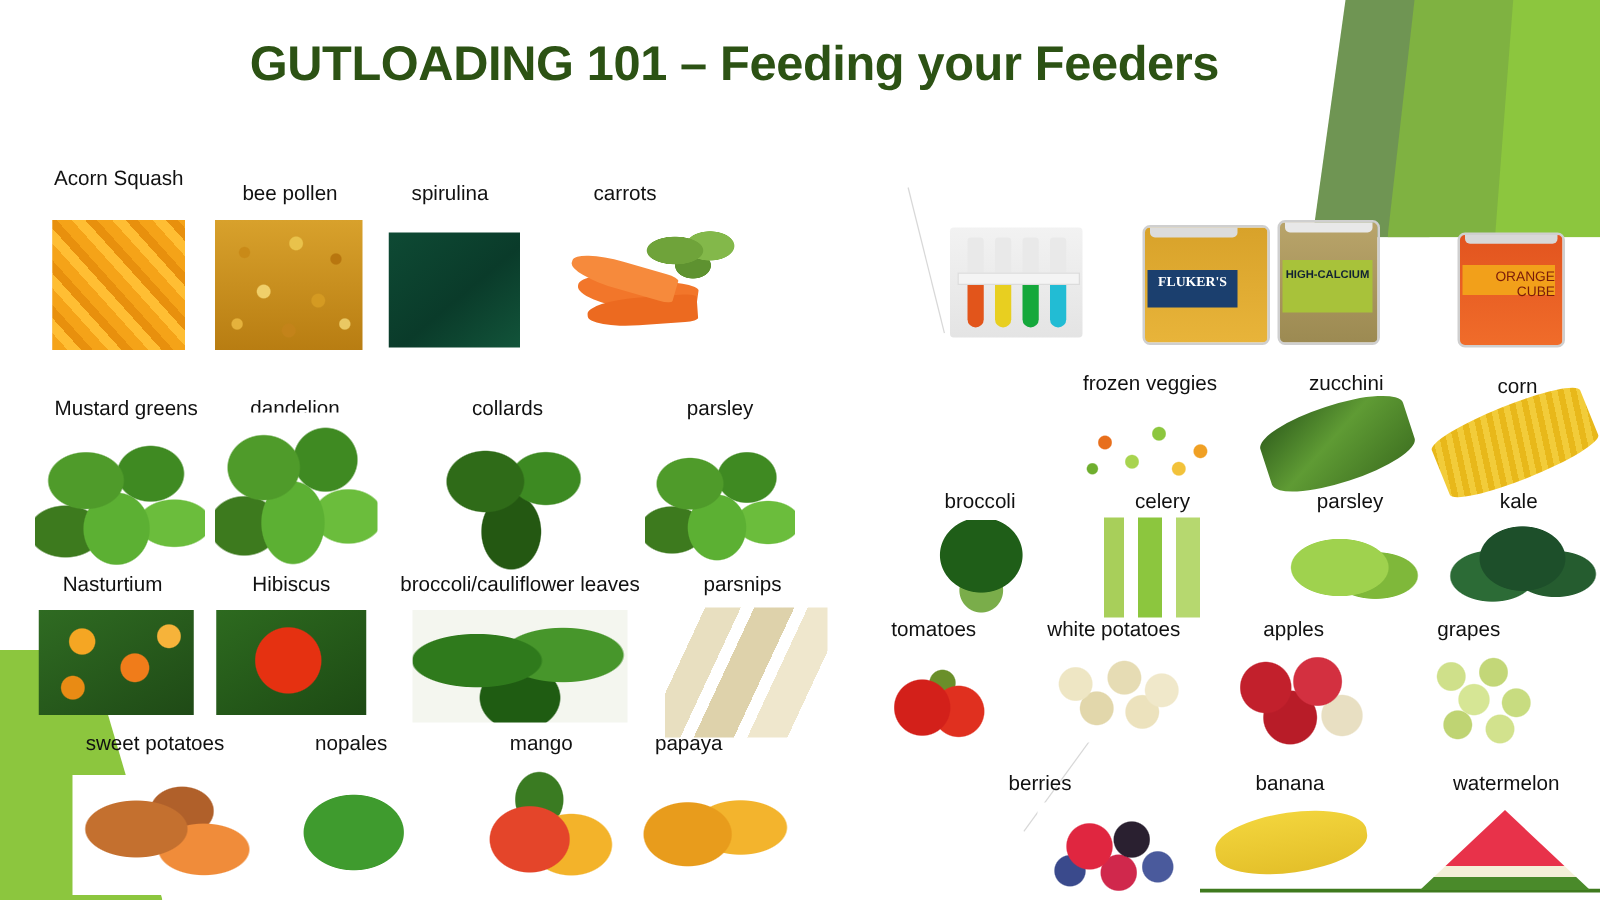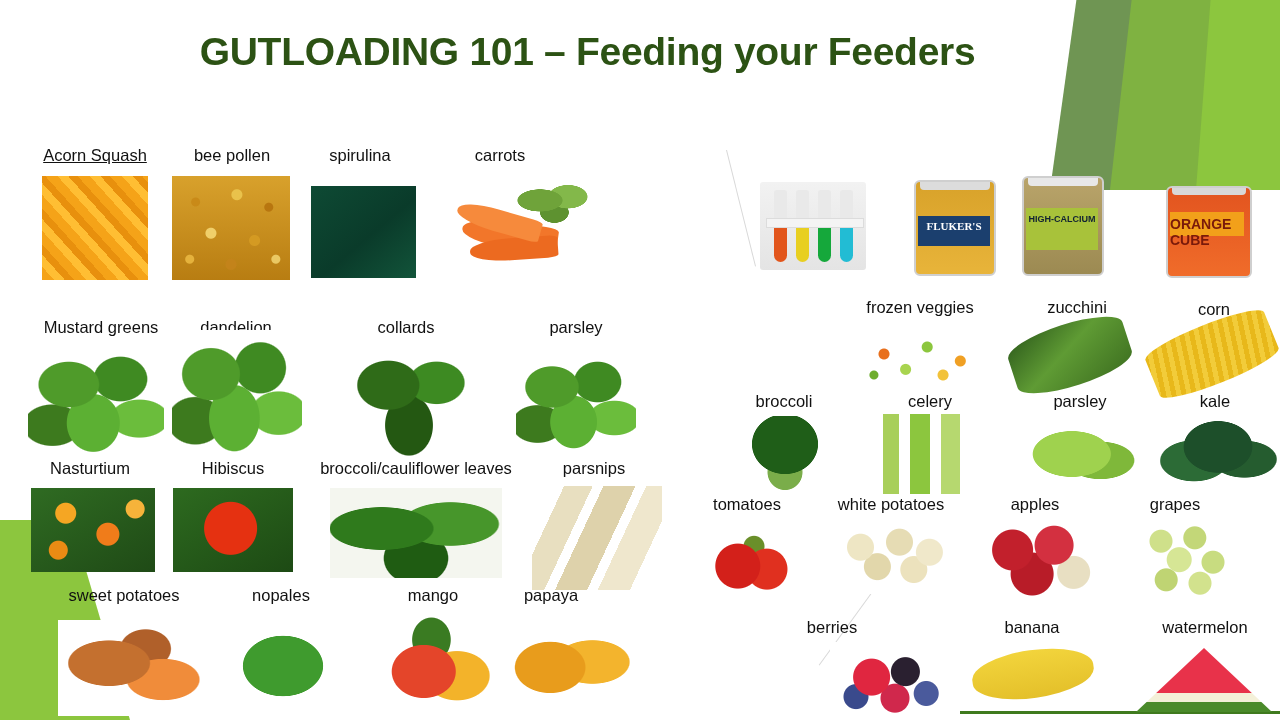--- a/index.html
+++ b/index.html
@@ -174,21 +174,21 @@
   <div class="wedge w1"></div>
   <div class="wedge w2"></div>
   <div class="wedge w3"></div>
   <div class="w-bl"></div>
   <div class="hairline"></div>
   <div class="diag diag-a"></div>
   <div class="diag diag-b"></div>
 
   <div class="title">GUTLOADING 101 – Feeding your Feeders</div>
 
-  <div class="lbl" style="left:95px;top:146px;text-decoration:underline;">Acorn Squash</div>
+  <div class="lbl" style="left:95px;top:134px;">Acorn Squash</div>
   <div class="pic squash" style="left:42px;top:176px;width:106px;height:104px;"></div>
 
   <div class="lbl" style="left:232px;top:146px;">bee pollen</div>
   <div class="pic pollen" style="left:172px;top:176px;width:118px;height:104px;"></div>
 
   <div class="lbl" style="left:360px;top:146px;">spirulina</div>
   <div class="pic spirulina" style="left:311px;top:186px;width:105px;height:92px;"></div>
 
   <div class="lbl" style="left:500px;top:146px;">carrots</div>
   <div class="pic carrot-bed" style="left:442px;top:178px;width:160px;height:102px;">
@@ -238,36 +238,36 @@
   <div class="pic papaya" style="left:500px;top:608px;width:132px;height:108px;"></div>
 
   <div class="pic tubes" style="left:760px;top:182px;width:106px;height:88px;">
     <div style="position:absolute;left:14px;top:8px;width:13px;height:72px;background:linear-gradient(#e9e9e9 0 40%,#e2551b 40% 100%);border-radius:3px 3px 7px 7px;"></div>
     <div style="position:absolute;left:36px;top:8px;width:13px;height:72px;background:linear-gradient(#e9e9e9 0 40%,#e8cf20 40% 100%);border-radius:3px 3px 7px 7px;"></div>
     <div style="position:absolute;left:58px;top:8px;width:13px;height:72px;background:linear-gradient(#e9e9e9 0 40%,#15a83b 40% 100%);border-radius:3px 3px 7px 7px;"></div>
     <div style="position:absolute;left:80px;top:8px;width:13px;height:72px;background:linear-gradient(#e9e9e9 0 40%,#22bcd4 40% 100%);border-radius:3px 3px 7px 7px;"></div>
     <div style="position:absolute;left:6px;top:36px;width:96px;height:8px;background:#f4f4f4;border:1px solid #dcdcdc;"></div>
   </div>
 
-  <div class="pic jar1" style="left:914px;top:180px;width:78px;height:92px;">
+  <div class="pic jar1" style="left:914px;top:180px;width:78px;height:92px;padding-left:20px;">
     <div style="position:absolute;left:4px;top:-6px;width:70px;height:14px;background:#dcdcdc;border-radius:4px;"></div>
     <div style="position:absolute;left:2px;top:34px;width:72px;height:30px;background:#1b3f6e;"></div>
     <div style="position:absolute;left:2px;top:38px;width:72px;text-align:center;font-size:11px;font-weight:bold;color:#fff;font-family:'Liberation Serif',serif;">FLUKER'S</div>
   </div>
 
   <div class="pic jar2" style="left:1022px;top:176px;width:78px;height:96px;">
     <div style="position:absolute;left:4px;top:-6px;width:70px;height:14px;background:#e8e8e8;border-radius:4px;"></div>
     <div style="position:absolute;left:2px;top:30px;width:72px;height:42px;background:#a8c23a;"></div>
     <div style="position:absolute;left:2px;top:36px;width:72px;text-align:center;font-size:9px;font-weight:bold;color:#123;">HIGH-CALCIUM</div>
   </div>
 
   <div class="pic jar3" style="left:1166px;top:186px;width:82px;height:88px;">
     <div style="position:absolute;left:4px;top:-6px;width:74px;height:13px;background:#d8d8d8;border-radius:4px;"></div>
     <div style="position:absolute;left:2px;top:24px;width:74px;height:24px;background:#f2a01a;"></div>
-    <div style="position:absolute;left:2px;top:28px;width:74px;text-align:left;font-size:14px;font-weight:bold;color:#7a1a0a;">ORANGE CUBE</div>
+    <div style="position:absolute;left:2px;top:28px;width:74px;text-align:right;font-size:11px;font-weight:normal;color:#7a1a0a;">ORANGE CUBE</div>
   </div>
 
   <div class="lbl" style="left:920px;top:298px;">frozen veggies</div>
   <div class="pic frozen" style="left:848px;top:326px;width:144px;height:70px;"></div>
 
   <div class="lbl" style="left:1077px;top:298px;">zucchini</div>
   <div class="pic zucchini" style="left:1010px;top:324px;width:120px;height:62px;"></div>
 
   <div class="lbl" style="left:1214px;top:300px;">corn</div>
   <div class="pic corn" style="left:1148px;top:324px;width:128px;height:60px;"></div>

